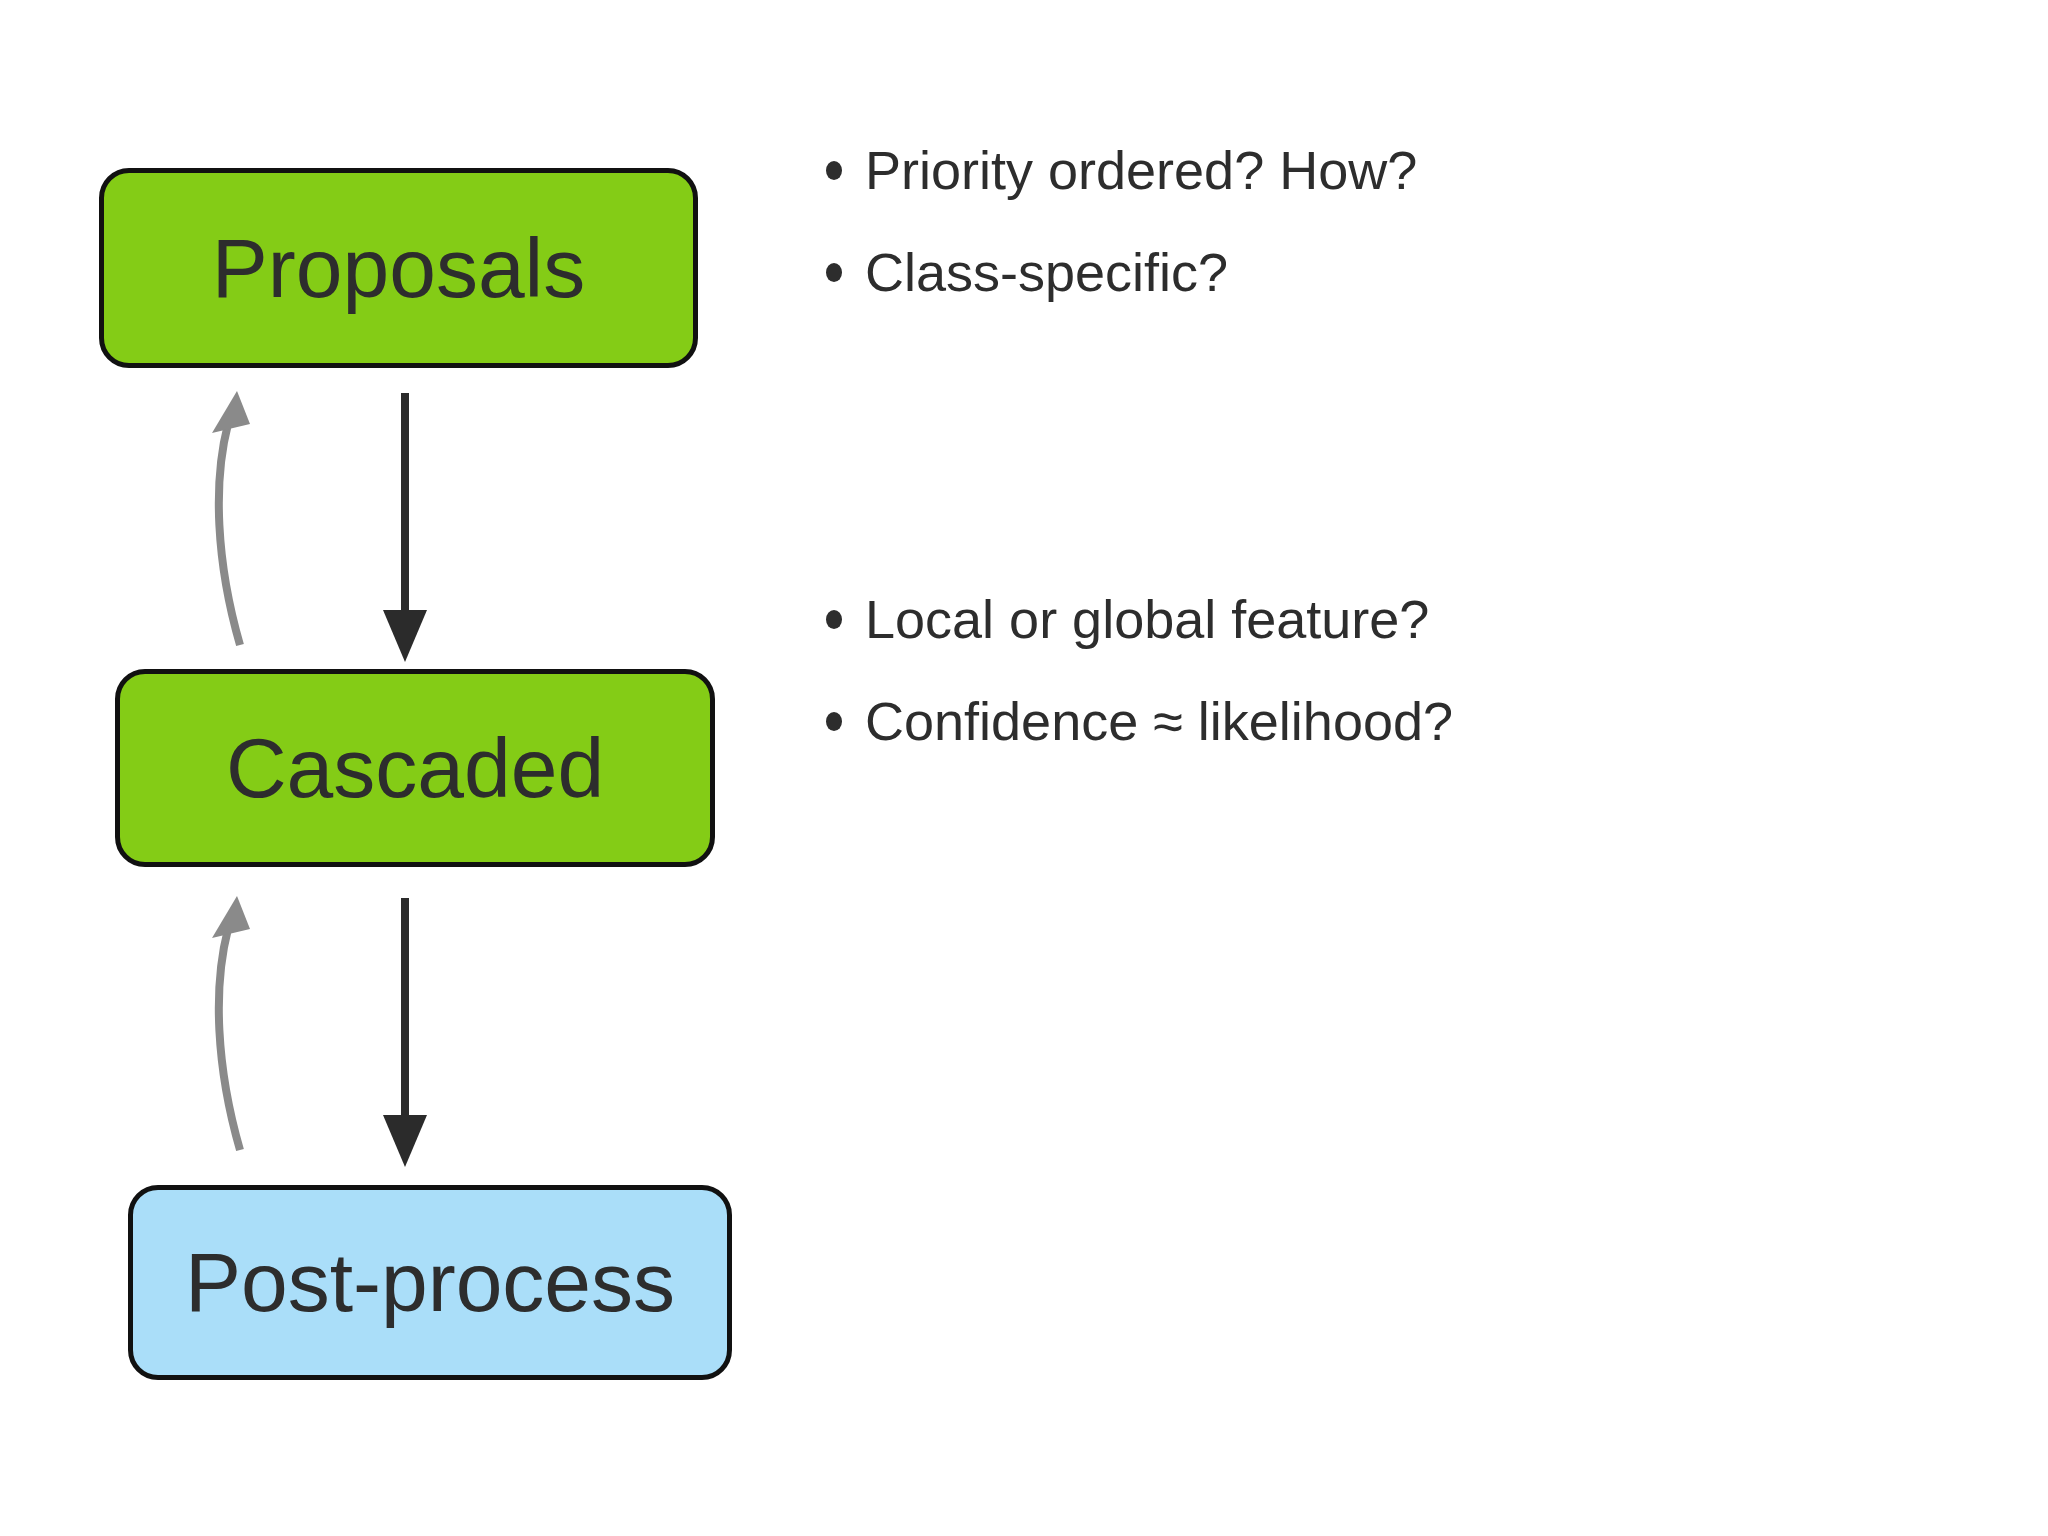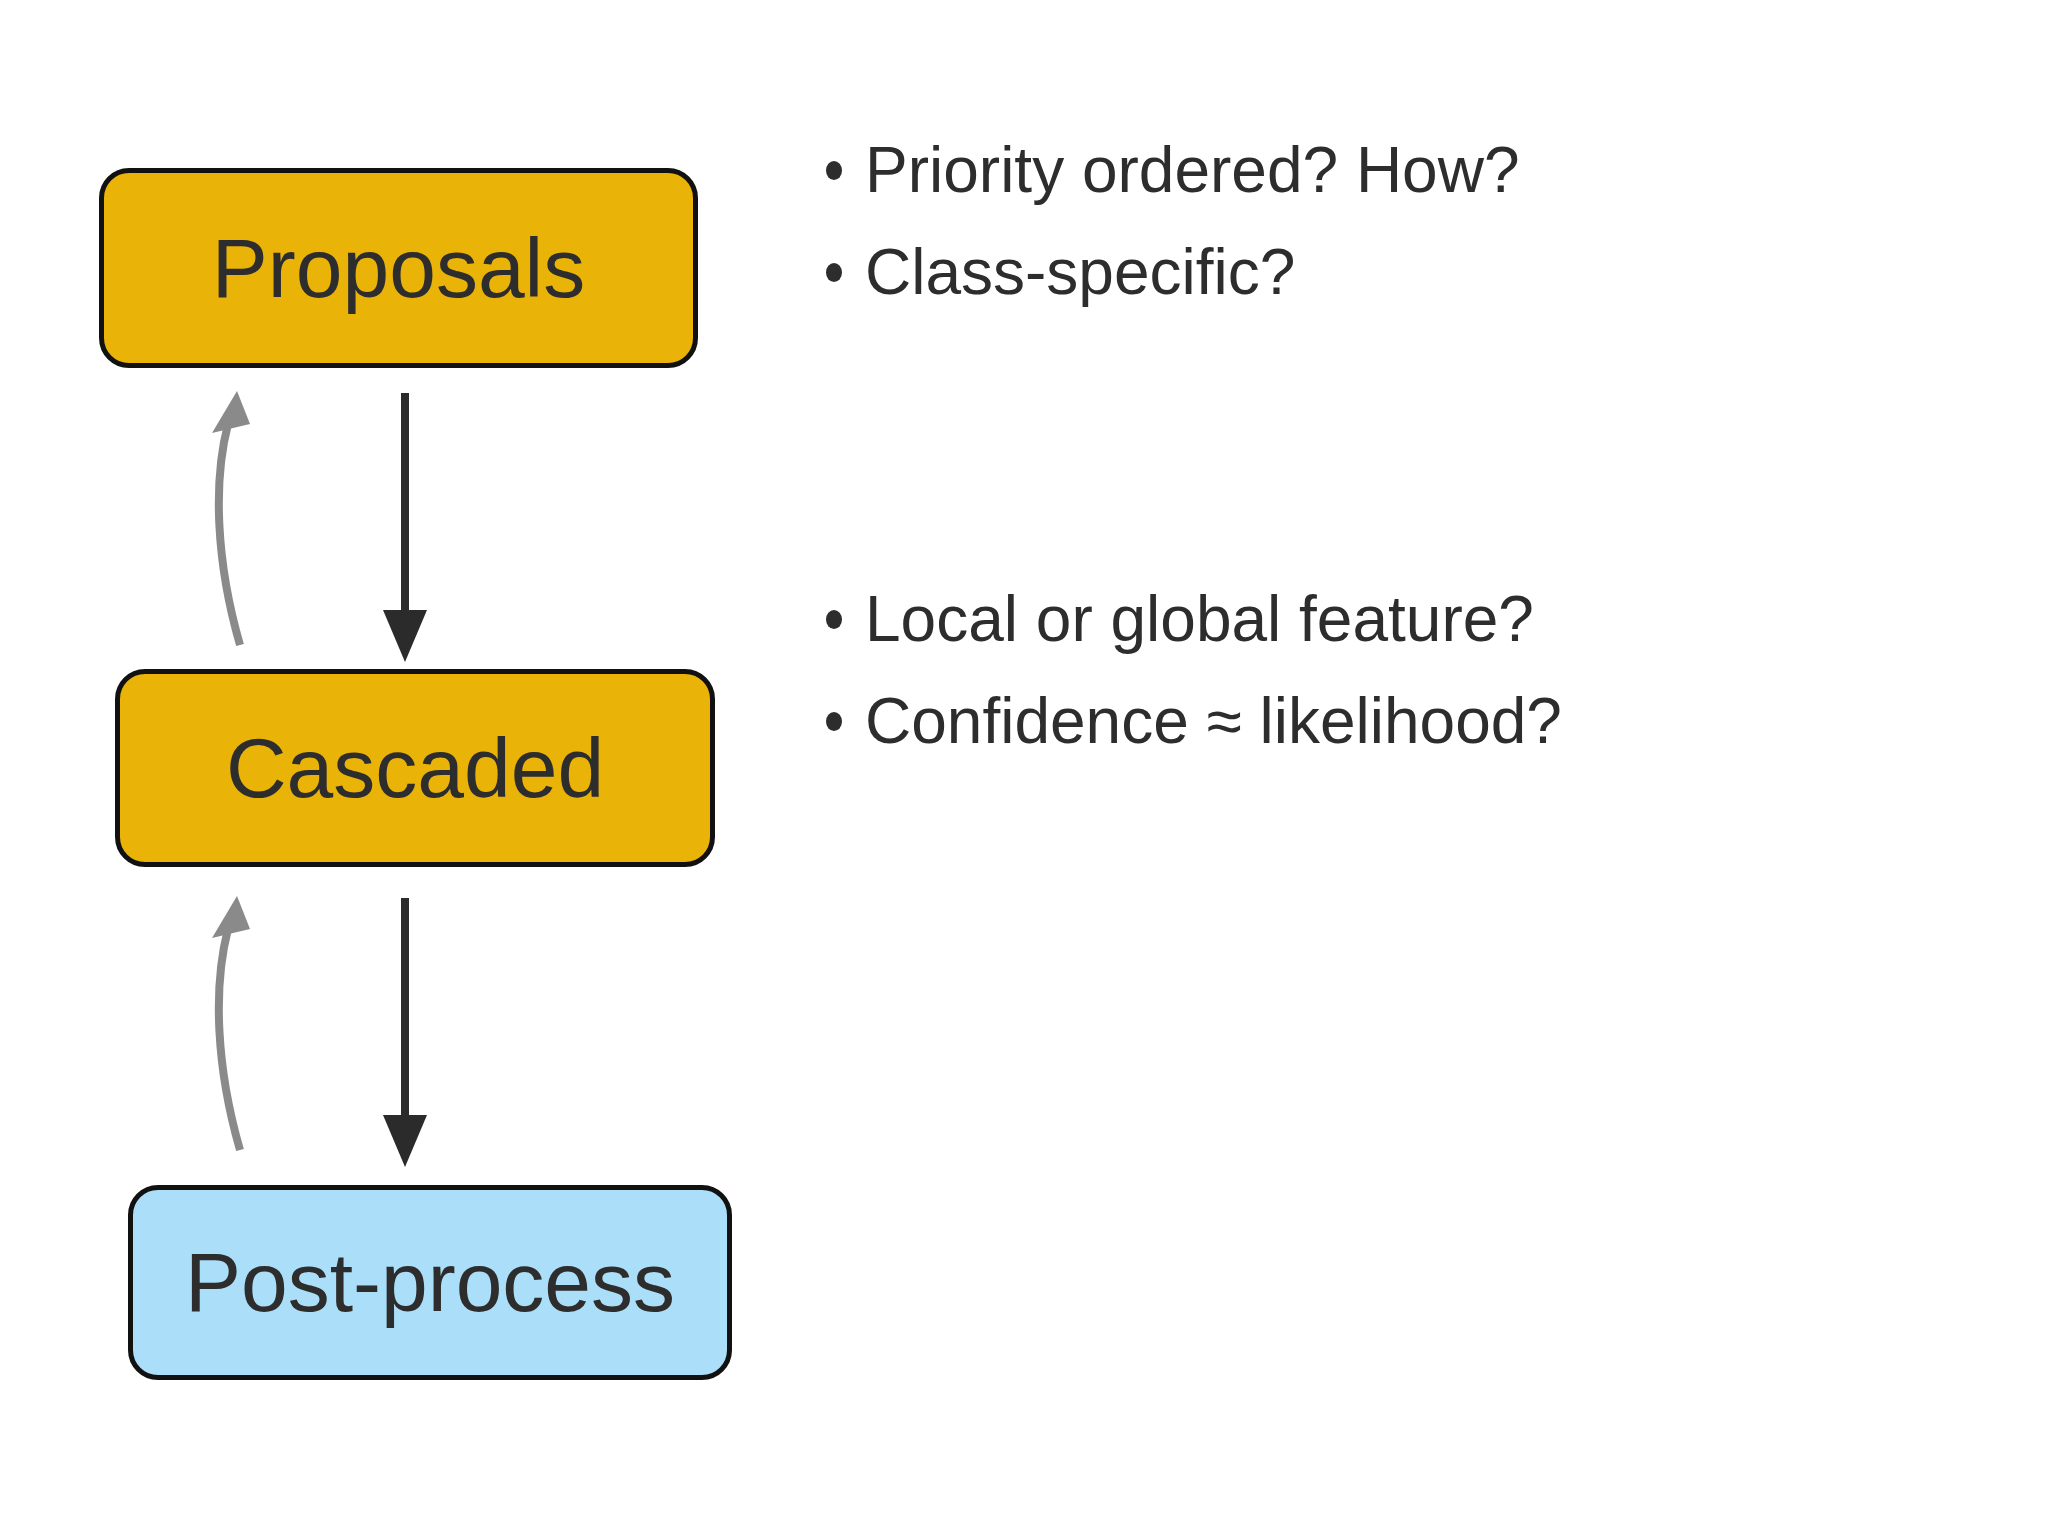--- a/index.html
+++ b/index.html
@@ -21,36 +21,36 @@
     left: 0; top: 0;
     width: 2048px;
     height: 1536px;
     pointer-events: none;
   }
   .node {
     position: absolute;
     box-sizing: border-box;
     border: 5px solid #111111;
     border-radius: 30px;
-    background: #eab308;
+    background: #84cc16;
     display: flex;
     align-items: center;
     justify-content: center;
     font-size: 84px;
     color: #2d2d2d;
     letter-spacing: 0px;
   }
   .node-proposals   { left: 99px;  top: 168px;  width: 599px; height: 200px; }
   .node-detectors   { left: 115px; top: 669px;  width: 600px; height: 198px; }
   .node-postprocess { left: 128px; top: 1173px; width: 604px; height: 195px; background: #aadef9; margin-top: 12px; }
 
   .bullets {
     position: absolute;
     left: 826px;
-    font-size: 64px;
+    font-size: 54px;
     line-height: 102px;
     color: #2d2d2d;
     white-space: nowrap;
   }
   .bullets-1 { top: 119px; }
   .bullets-2 { top: 568px; }
   .bullet-line {
     display: flex;
     align-items: center;
     height: 102px;

